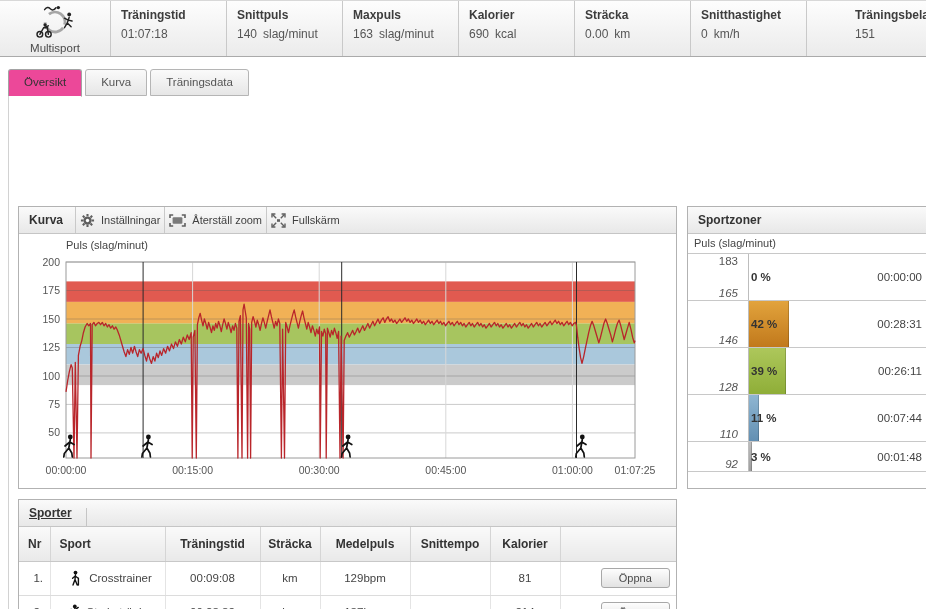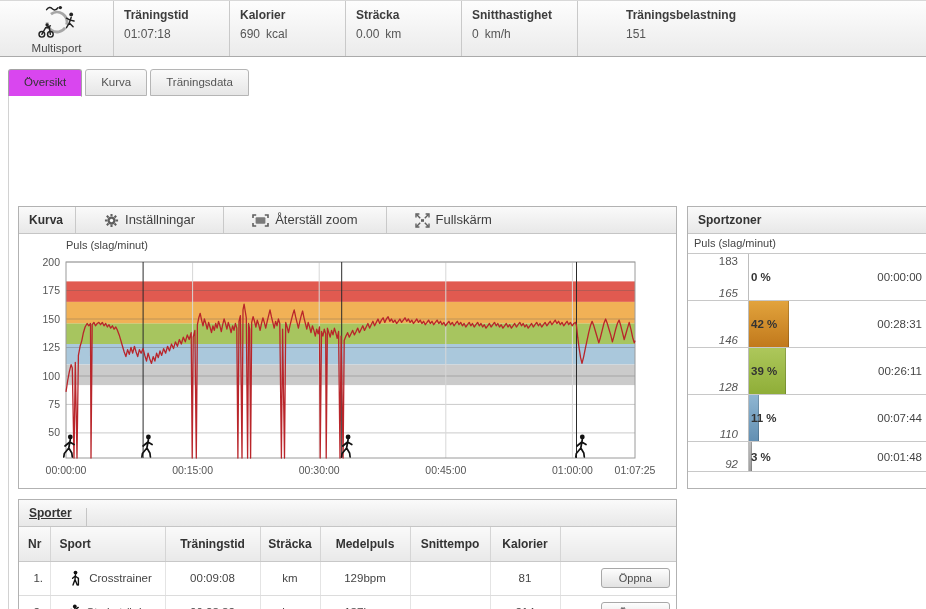--- a/index.html
+++ b/index.html
@@ -14,32 +14,32 @@
   .stat-cell{width:116px;box-sizing:border-box;border-left:1px solid #c9c9c9;padding:7px 0 0 10px;}
   .stat-cell:last-child{width:120px;padding-left:48px;}
   .stat-label{font-size:12px;font-weight:bold;color:#3d3d3d;display:block;}
   .stat-value{font-size:12px;color:#555;display:block;margin-top:5px;}
   .stat-unit{margin-left:6px;}
   
   .tabs{position:absolute;left:8px;top:69px;height:27px;}
   .tab{display:inline-block;box-sizing:border-box;height:27px;padding:6px 15px 0 15px;margin-right:3px;
        font-size:11.5px;color:#555;background:linear-gradient(#fafafa,#e6e6e6);
        border:1px solid #b5b5b5;border-radius:3px 3px 0 0;cursor:pointer;}
-  .tab.active{background:#d946ef;border-color:#a3a3a3;border-bottom:1px solid #fff;height:28px;color:#333;}
+  .tab.active{background:#ec4899;border-color:#a3a3a3;border-bottom:1px solid #fff;height:28px;color:#333;}
   .content-frame{position:absolute;left:8px;top:96px;width:918px;height:513px;border-left:1px solid #d2d2d2;}
   
   .panel{position:absolute;box-sizing:border-box;border:1px solid #b2b2b2;background:#fff;}
   .panel-header{height:27px;box-sizing:border-box;background:linear-gradient(#fafafa,#e8e8e8);
                 border-bottom:1px solid #c5c5c5;font-size:12px;font-weight:bold;color:#333;
                 line-height:26px;padding-left:10px;}
   .chart-panel{left:9px;top:110px;width:659px;height:283px;}
   .toolbar{display:flex;align-items:stretch;padding-left:0;}
   .toolbar-title{font-weight:bold;padding:0 12px 0 10px;line-height:26px;}
-  .tbtn{display:flex;align-items:center;gap:6px;padding:0 28px;border-left:1px solid #c9c9c9;
-        font-size:13px;font-weight:normal;color:#3f3f3f;cursor:pointer;line-height:26px;}
+  .tbtn{display:flex;align-items:center;gap:6px;padding:0 4px;border-left:1px solid #c9c9c9;
+        font-size:11px;font-weight:normal;color:#3f3f3f;cursor:pointer;line-height:26px;}
   .tbtn svg{display:block;}
   .chart-wrap{position:absolute;left:0;top:27px;}
   .ct{font-size:11px;fill:#444;}
   .yt,.xt{font-size:10.5px;fill:#555;}
   
   .zones-panel{left:678px;top:110px;width:244px;height:283px;}
   .zones-subtitle{height:20px;box-sizing:border-box;border-bottom:1px solid #c8c8c8;
                   font-size:11px;color:#444;line-height:19px;padding-left:6px;}
   .zone-row{position:relative;box-sizing:border-box;border-bottom:1px solid #c8c8c8;}
   .zone-upper,.zone-lower{position:absolute;width:50px;text-align:right;font-size:11.5px;color:#555;}
@@ -90,20 +90,28 @@
         <circle cx="27.5" cy="3.8" r="1.8" fill="#222"></circle>
         <circle cx="39" cy="11" r="2" fill="#222"></circle>
         <circle cx="13.5" cy="22" r="1.7" fill="#222"></circle>
       </svg>
       <div class="sport-label">Multisport</div>
     </div>
     <div id="stats" style="display:flex;">
         <div class="stat-cell">
           <span class="stat-label">Träningstid</span>
           <span class="stat-value"><span class="stat-num">01:07:18</span><span class="stat-unit"></span></span>
+        </div>
+        <div class="stat-cell">
+          <span class="stat-label">Snittpuls</span>
+          <span class="stat-value"><span class="stat-num">140</span><span class="stat-unit">slag/minut</span></span>
+        </div>
+        <div class="stat-cell">
+          <span class="stat-label">Maxpuls</span>
+          <span class="stat-value"><span class="stat-num">163</span><span class="stat-unit">slag/minut</span></span>
         </div>
         <div class="stat-cell">
           <span class="stat-label">Kalorier</span>
           <span class="stat-value"><span class="stat-num">690</span><span class="stat-unit">kcal</span></span>
         </div>
         <div class="stat-cell">
           <span class="stat-label">Sträcka</span>
           <span class="stat-value"><span class="stat-num">0.00</span><span class="stat-unit">km</span></span>
         </div>
         <div class="stat-cell">

